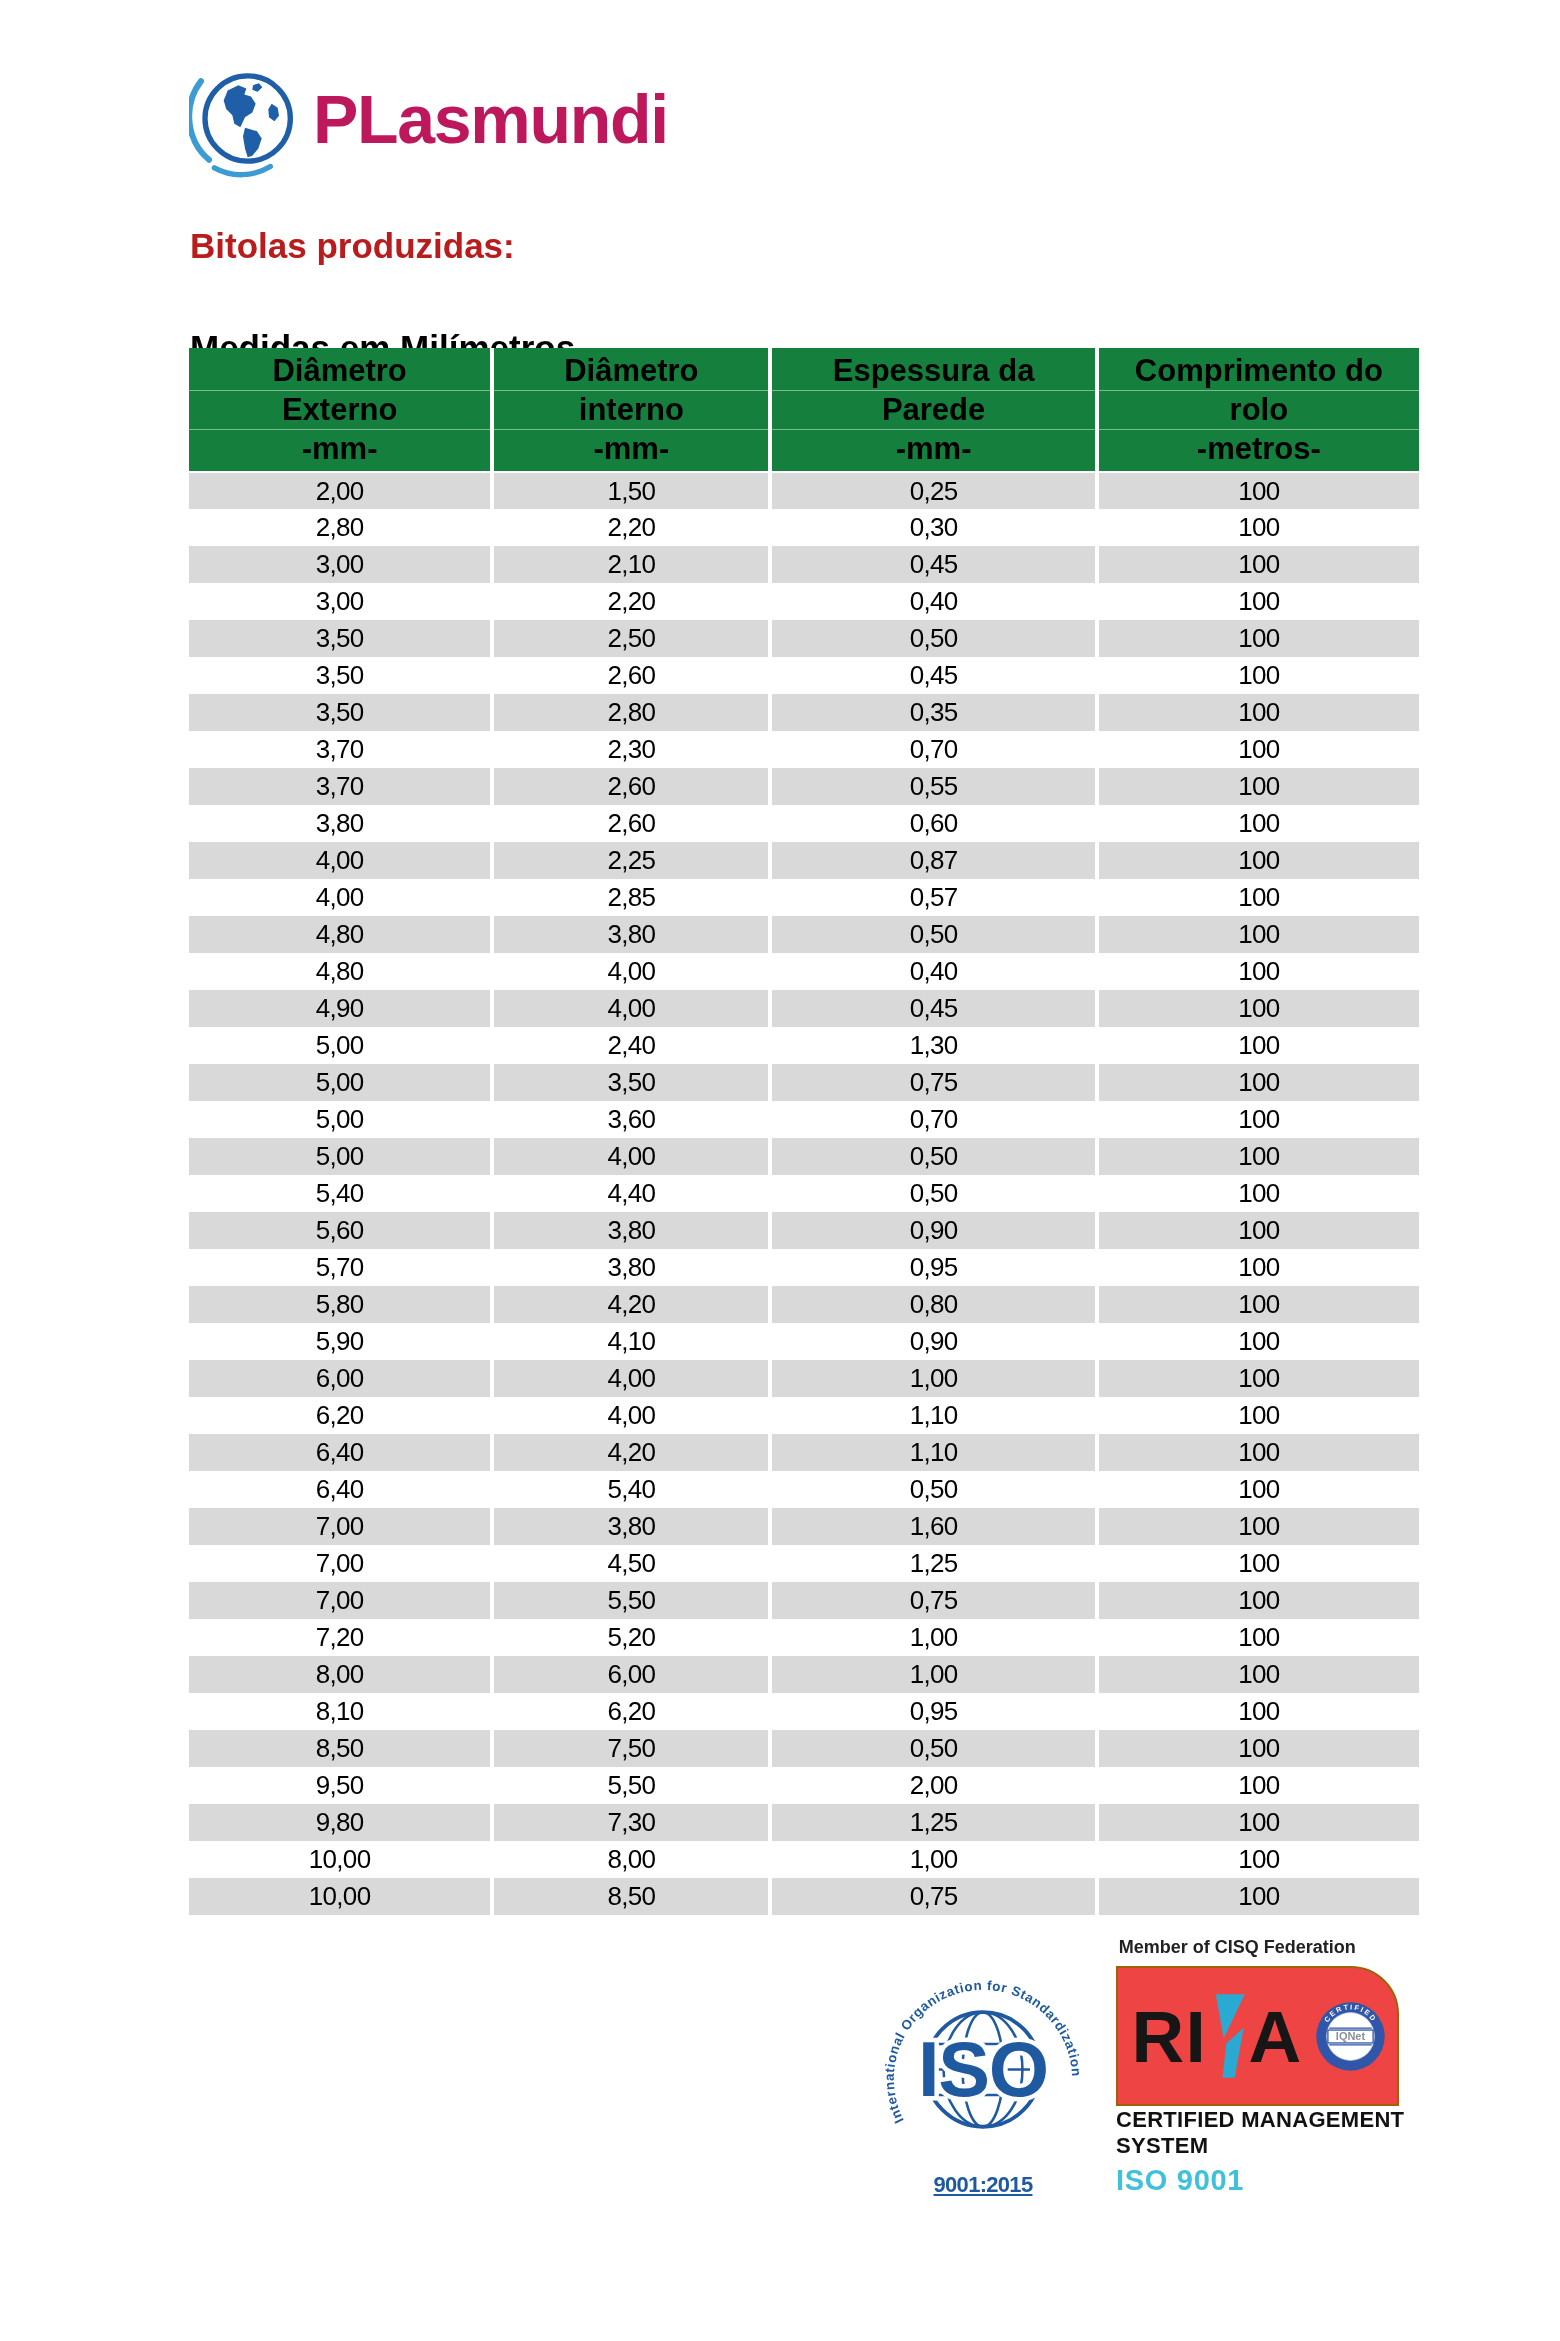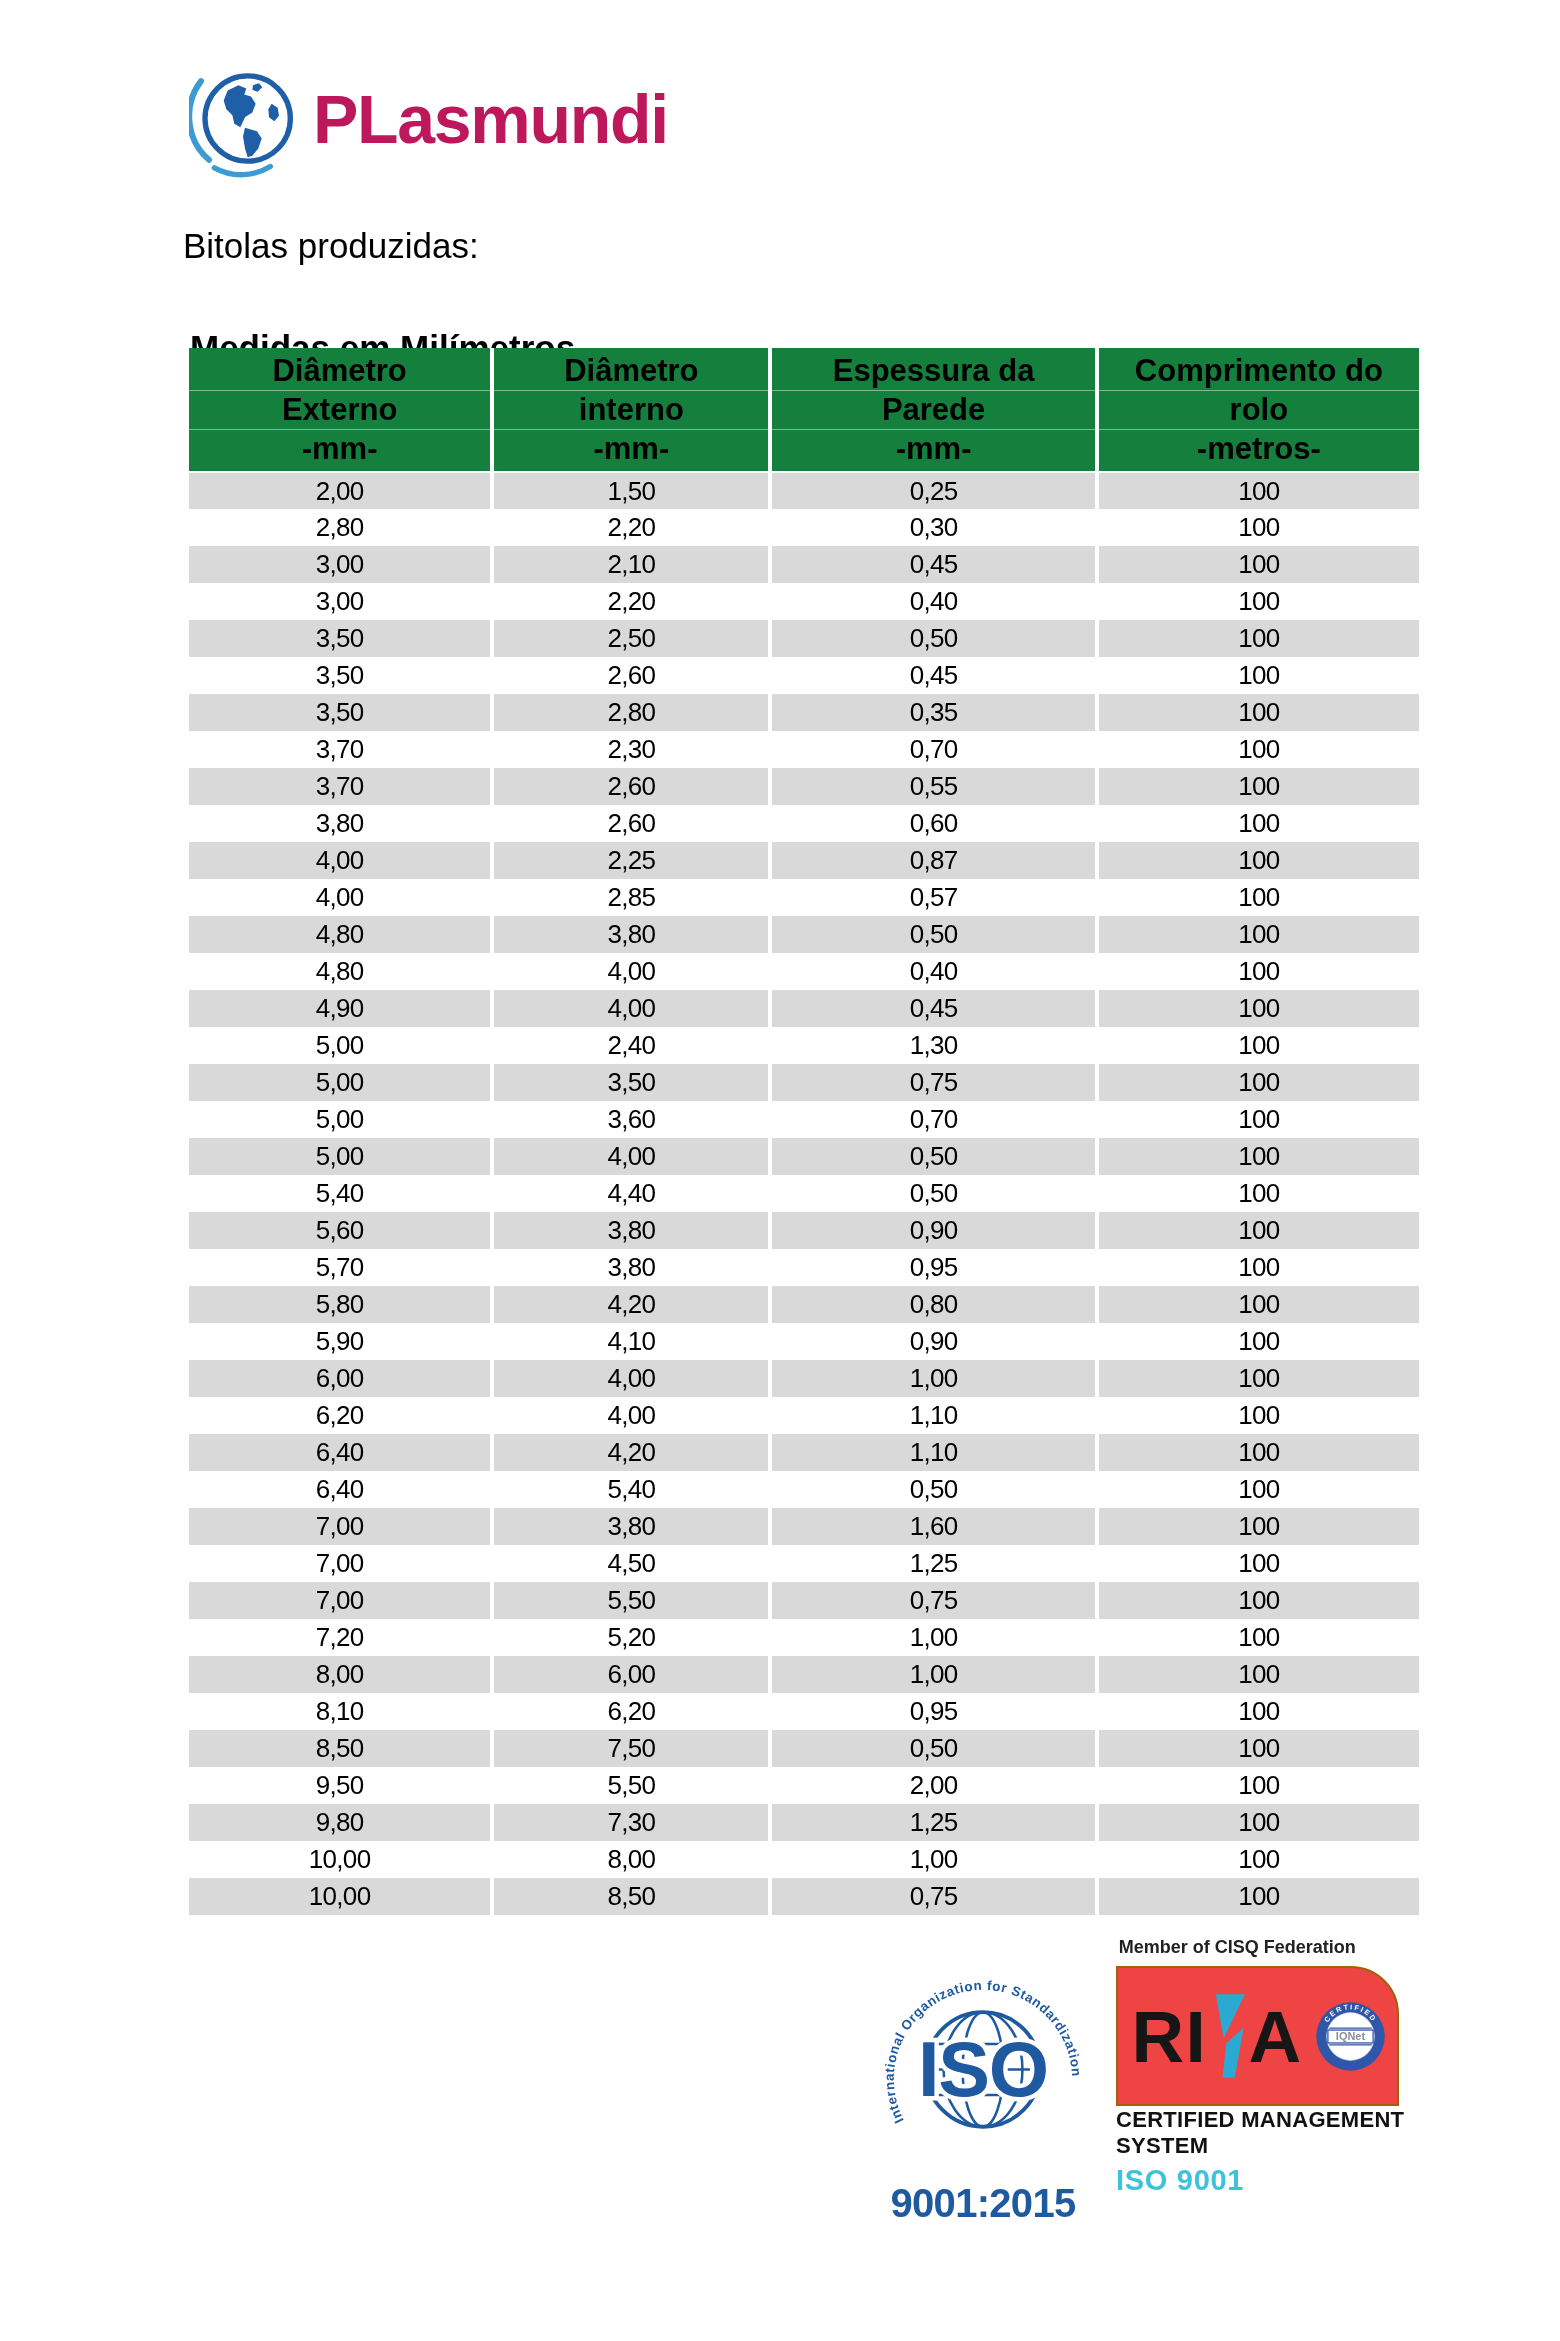--- a/index.html
+++ b/index.html
@@ -7,41 +7,41 @@
               font-family:"Liberation Sans", sans-serif; }
   .page { position:relative; width:1561px; height:2342px; background:#fff; }
 
   
   .logo { position:absolute; left:189px; top:61px; display:flex; align-items:center; }
   .logo svg.globe { width:112px; height:119px; }
   .brand { font-size:68px; font-weight:bold; color:#be185d; letter-spacing:-1.3px;
            margin-left:12px; margin-top:-4px; }
 
   
-  .h1 { position:absolute; left:183px; top:226px; font-size:35px; font-weight:normal; color:#000000; }
+  .h1 { position:absolute; left:190px; top:226px; font-size:35px; font-weight:bold; color:#b91c1c; }
   .h2 { position:absolute; left:190px; top:302px; font-size:35px; font-weight:bold; color:#000;margin-top:26px; }
 
   
   .tblwrap { position:absolute; left:189px; top:348px; width:1230px; }
   table { width:100%; border-collapse:collapse; table-layout:fixed; }
   th { background:#15803d; height:110px; vertical-align:middle; text-align:center;
        font-size:31px; font-weight:bold; color:#000; line-height:1.22;
        border-bottom:2.7px solid #fff; padding:4px 0; }
   th:not(:first-child), td:not(:first-child) { border-left:4.7px solid #fff; }
   th .hl { display:block; }
   th .hl2, th .hl3 { border-top:1.3px solid rgba(255,255,255,0.45); }
   td { height:37px; text-align:center; vertical-align:middle; font-size:26px;
        color:#000; letter-spacing:-0.7px; padding:0; }
   tbody tr:nth-child(odd) td { background:#D9D9D9; }
 
   
   .footer { position:absolute; left:873px; top:1937px; display:flex; }
   .iso-col { width:220px; text-align:center; padding-top:23px; }
   .iso-col svg { width:204px; height:210px; }
-  .iso-year { font-size:40px; font-weight:bold; color:#1F5AA0; margin-top:9px; letter-spacing:-0.7px; }
+  .iso-year { font-size:22px; font-weight:bold; color:#1F5AA0; margin-top:0; letter-spacing:-0.7px;text-decoration:underline; }
 
   .rina-col { margin-left:23px; width:294px; }
   .member { font-size:18px; font-weight:bold; color:#222; margin:0 0 8px 2.7px; }
   .rina-box { width:283px; height:140px; background:#ef4444; border:2px solid #a16207;
               border-top-right-radius:48px; display:flex; align-items:center;
               justify-content:space-between; padding:0 10.7px 0 13.4px; }
   .rina-word { display:flex; align-items:center; font-size:73px; font-weight:bold;
                color:#161616; letter-spacing:1.3px; }
   .rina-word svg { width:39px; height:88px; margin:0 1.3px; }
   .iqnet { width:71px; height:71px; flex:0 0 auto; }

